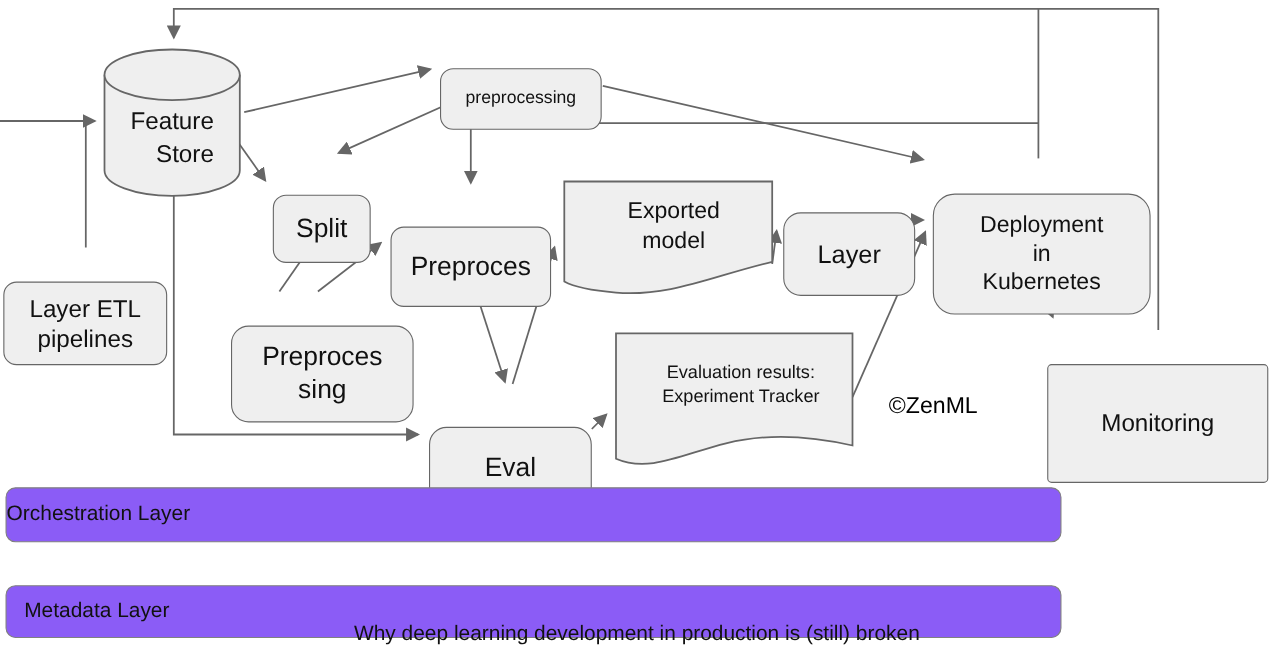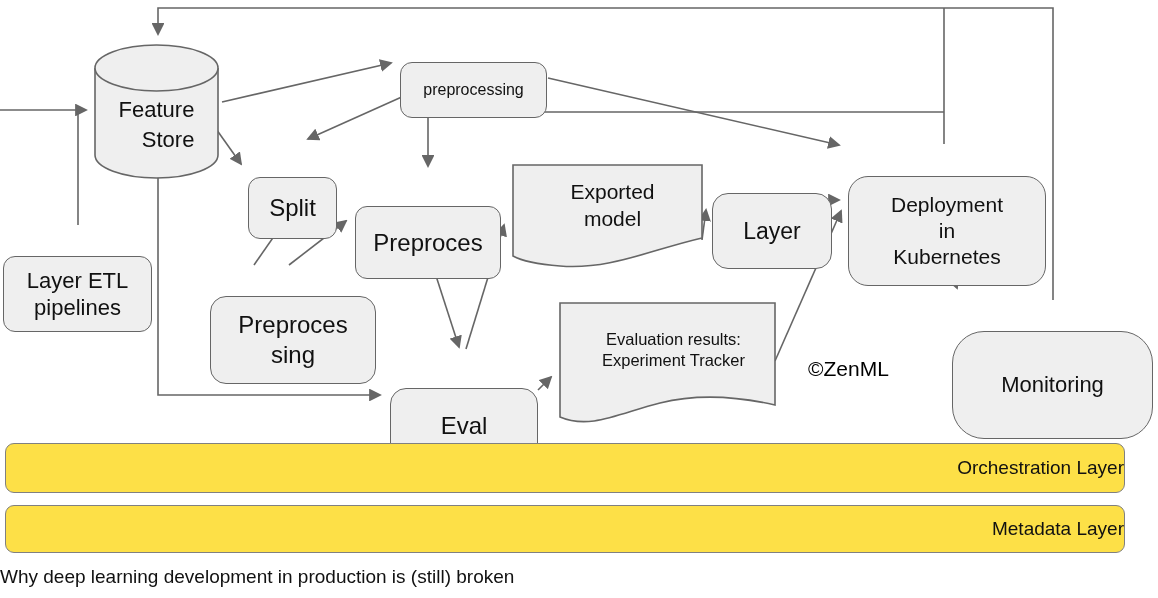--- a/index.html
+++ b/index.html
@@ -11,25 +11,25 @@
   .node{
     position:absolute;box-sizing:border-box;
     background:#efefef;border:1.6px solid #666;border-radius:12px;
     display:flex;align-items:center;justify-content:center;text-align:center;margin-top:31px;
   }
   .label{white-space:pre-line;line-height:1.25;}
   .doc-label{position:absolute;white-space:pre-line;line-height:1.3;text-align:center;}
   .cyl-label{position:absolute;display:flex;align-items:center;justify-content:center;
     text-align:center;white-space:pre-line;line-height:1.35;}
   .layer-bar{
-    position:absolute;box-sizing:border-box;left:5px;width:1120px;
-    background:#fde047;border:1.6px solid #808080;border-radius:9px;
-    display:flex;align-items:center;justify-content:flex-end;font-size:19px;
+    position:absolute;box-sizing:border-box;left:5px;width:960px;
+    background:#8b5cf6;border:1.6px solid #808080;border-radius:9px;
+    display:flex;align-items:center;justify-content:flex-start;font-size:19px;
   }
-  .caption{position:absolute;left:0;width:1158px;font-size:19px;}
+  .caption{position:absolute;left:0;width:1158px;text-align:center;font-size:19px;}
   .credit{position:absolute;font-size:21px;color:#000;}
 </style>
 </head>
 <body>
 
 <div id="canvas">
 
   <svg id="wires" viewBox="0 0 1158 598" xmlns="http://www.w3.org/2000/svg">
     <defs>
       <marker id="arr" viewBox="0 0 10 10" markerWidth="8" markerHeight="8" refX="8.5" refY="5" orient="auto">
@@ -119,35 +119,35 @@
   <div class="node" style="left:848px;top:145px;width:198px;height:110px;font-size:21px;border-radius:20px;">
     <span class="label">Deployment
 in
 Kubernetes</span>
   </div>
 
   <div class="node" style="left:390px;top:357px;width:148px;height:76px;font-size:24px;border-radius:16px;">
     <span class="label">Eval</span>
   </div>
 
-  <div class="node" style="left:952px;top:300px;width:201px;height:108px;font-size:22px;border-radius:32px;">
+  <div class="node" style="left:952px;top:300px;width:201px;height:108px;font-size:22px;border-radius:4px;">
     <span class="label">Monitoring</span>
   </div>
 
   <div class="doc-label" style="left:530px;top:178px;width:165px;font-size:21px;">Exported
 model</div>
 
   <div class="doc-label" style="left:576px;top:329px;width:195px;font-size:16.5px;">Evaluation results:
 Experiment Tracker</div>
 
   <div class="credit" style="left:808px;top:357px;">©ZenML</div>
 
   <div class="layer-bar" style="top:443px;height:50px;">
     <span class="label">Orchestration Layer</span>
   </div>
 
-  <div class="layer-bar" style="top:505px;height:48px;">
+  <div class="layer-bar" style="top:532px;height:48px;padding-left:16px;">
     <span class="label">Metadata Layer</span>
   </div>
 
   <div class="caption" style="top:566px;">Why deep learning development in production is (still) broken</div>
 
 </div>
 
 </body></html>

